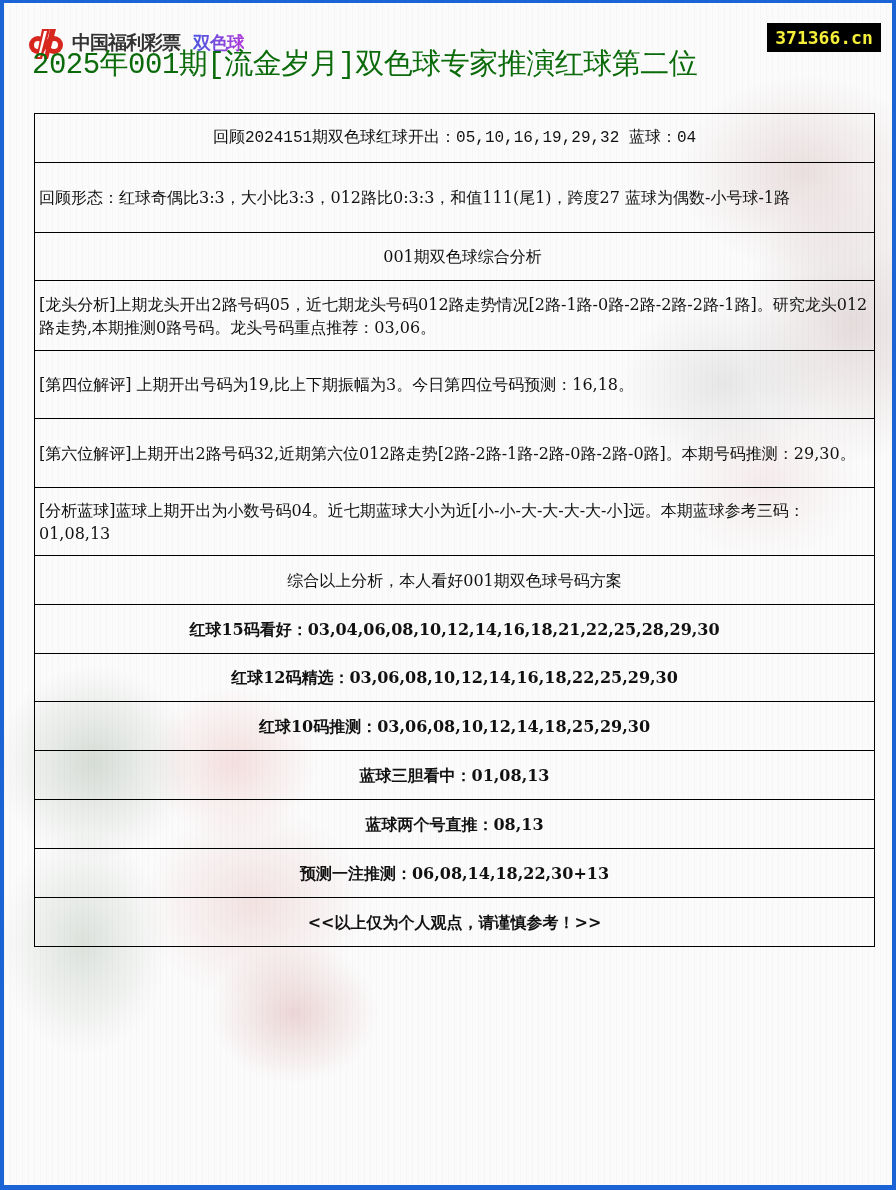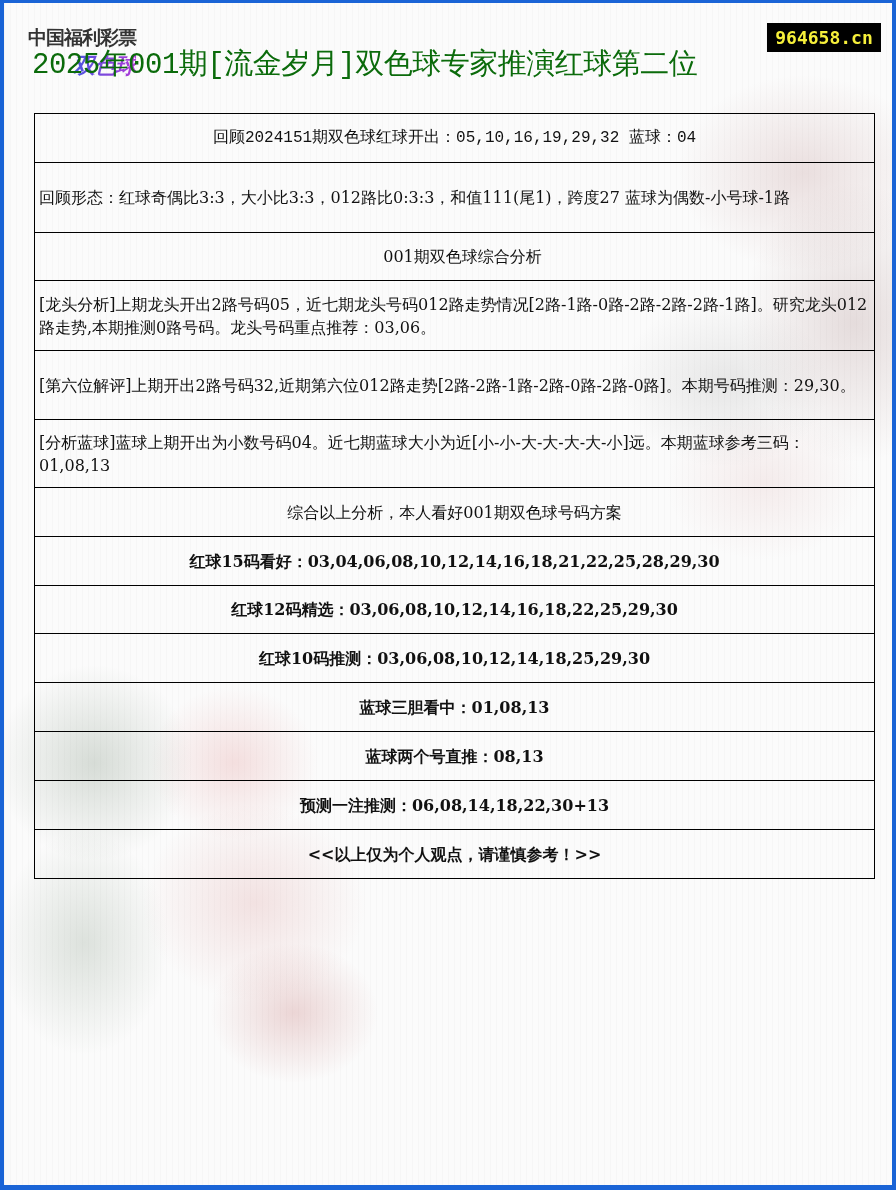--- a/index.html
+++ b/index.html
@@ -23,30 +23,30 @@
       radial-gradient(ellipse 140px 140px at 90px 760px, rgba(120,140,120,0.28), rgba(255,255,255,0) 70%),
       radial-gradient(ellipse 120px 110px at 230px 760px, rgba(230,170,170,0.35), rgba(255,255,255,0) 70%),
       radial-gradient(ellipse 160px 140px at 250px 900px, rgba(220,160,160,0.28), rgba(255,255,255,0) 70%),
       radial-gradient(ellipse 120px 160px at 80px 940px, rgba(130,150,130,0.25), rgba(255,255,255,0) 70%),
       radial-gradient(ellipse 120px 100px at 290px 1010px, rgba(180,80,80,0.22), rgba(255,255,255,0) 70%),
       repeating-linear-gradient(90deg, rgba(0,0,0,0.018) 0 1px, rgba(0,0,0,0) 1px 6px),
       #fbfbfb;
   }
   .logo {
     position:absolute; left:20px; top:22px; height:36px;
-    display:flex; align-items:flex-end;flex-direction:column;
+    display:flex; align-items:center;
   }
   .logo-mark { width:44px; height:36px; }
   .logo-text-cn {
     font-family:"DejaVu Sans","Liberation Sans",sans-serif;
     font-weight:bold; font-size:19px; color:#333; margin-left:4px; letter-spacing:-1px;
   }
   .logo-text-ssq {
     font-family:"DejaVu Sans","Liberation Sans",sans-serif;
-    font-weight:bold; font-style:italic; font-size:22px; margin-left:0; letter-spacing:-1px;
+    font-weight:bold; font-size:18px; margin-left:13px; letter-spacing:-1px;
     background:linear-gradient(90deg,#4a56e0,#b03ad8);
     -webkit-background-clip:text; background-clip:text; color:transparent;
   }
   .site-badge {
     position:absolute; left:763px; top:20px; width:114px; height:29px;
     background:#000; color:#f6ef3a;
     font-family:"DejaVu Sans Mono","Liberation Mono",monospace;
     font-weight:bold; font-size:18px; line-height:29px; text-align:center;
   }
   .page-title {
@@ -80,37 +80,40 @@
       <circle cx="30" cy="20" r="9" fill="#d7261e"></circle>
       <circle cx="30" cy="20" r="4" fill="#ffffff"></circle>
       <path d="M18 4 L26 4 L18 34 L12 34 Z" fill="#d7261e"></path>
       <path d="M26 4 L32 4 L24 34 L20 34 Z" fill="#d7261e"></path>
       <path d="M20 6 L23 6 L16 32 L14 32 Z" fill="#ffffff"></path>
     </svg>
     <span class="logo-text-cn">中国福利彩票</span>
     <span class="logo-text-ssq">双色球</span>
   </div>
 
-  <div class="site-badge">964658.cn</div>
+  <div class="site-badge">371366.cn</div>
 
   <div class="page-title">2025年001期[流金岁月]双色球专家推演红球第二位</div>
 
   <table class="report">
     <tbody id="report-body">
         <tr>
           <td class="center" style="height: 48px; font-family: Liberation Mono, monospace;">回顾2024151期双色球红球开出：05,10,16,19,29,32 蓝球：04</td>
         </tr>
         <tr>
           <td class="left" style="height: 69px;">回顾形态：红球奇偶比3:3，大小比3:3，012路比0:3:3，和值111(尾1)，跨度27 蓝球为偶数-小号球-1路</td>
         </tr>
         <tr>
           <td class="center" style="height: 47px; padding-left: 20px;">001期双色球综合分析</td>
         </tr>
         <tr>
           <td class="left" style="height: 69px; margin-left: 43px;">[龙头分析]上期龙头开出2路号码05，近七期龙头号码012路走势情况[2路-1路-0路-2路-2路-2路-1路]。研究龙头012路走势,本期推测0路号码。龙头号码重点推荐：03,06。</td>
+        </tr>
+        <tr>
+          <td class="left" style="height: 67px;">[第四位解评] 上期开出号码为19,比上下期振幅为3。今日第四位号码预测：16,18。</td>
         </tr>
         <tr>
           <td class="left" style="height: 68px;">[第六位解评]上期开出2路号码32,近期第六位012路走势[2路-2路-1路-2路-0路-2路-0路]。本期号码推测：29,30。</td>
         </tr>
         <tr>
           <td class="left" style="height: 67px;">[分析蓝球]蓝球上期开出为小数号码04。近七期蓝球大小为近[小-小-大-大-大-大-小]远。本期蓝球参考三码：01,08,13</td>
         </tr>
         <tr>
           <td class="center" style="height: 48px;">综合以上分析，本人看好001期双色球号码方案</td>
         </tr>

